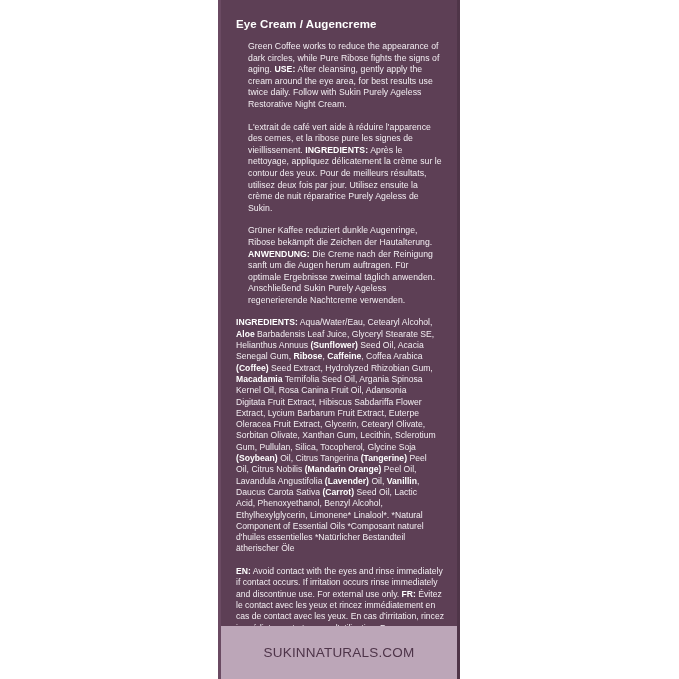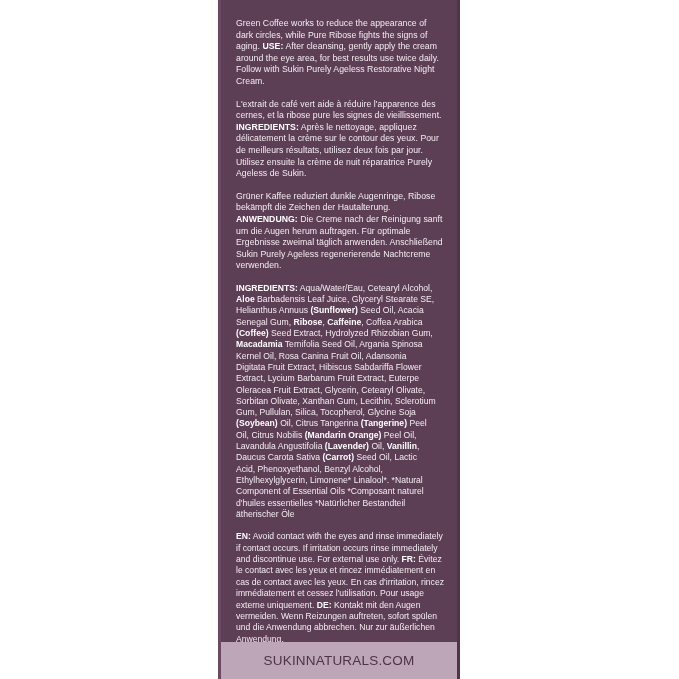--- a/index.html
+++ b/index.html
@@ -36,21 +36,21 @@
     height: 626px;
     padding: 18px 16px 0 18px;
     box-sizing: border-box;
     color: #ffffff;
   }
   .footer-band {
     position: absolute;
     left: 0;
     bottom: 0;
     width: 242px;
-    height: 37px;
+    height: 53px;
     background: #bca6b8;
     display: flex;
     align-items: center;
     justify-content: center;
   }
   .footer-band .url {
     color: #4e3449;
     font-size: 13.5px;
     letter-spacing: 0.2px;
     font-family: "Liberation Sans", sans-serif;
@@ -58,21 +58,21 @@
   .title {
     font-size: 11.5px;
     font-weight: bold;
     color: #ffffff;
     margin: 0 0 11px 0;
     letter-spacing: 0.1px;
   }
   p.body {
     font-size: 8.7px;
     line-height: 11.6px;
-    margin: 0 0 11px 0;
+    margin: 0 0 11px 12px;
     color: #f3eef2;
     text-align: left;
     letter-spacing: 0.05px;
   }
   p.ingredients {
     font-size: 8.6px;
     line-height: 11.3px;
     margin: 0 8px 11px 0;
     color: #f3eef2;
     letter-spacing: 0.02px;
@@ -99,20 +99,21 @@
 </style>
 </head>
 <body>
 
 <div class="page">
 
   <div class="panel">
 
     <div class="panel-inner">
 
+      <div class="title">Eye Cream / Augencreme</div>
 
       <p class="body">Green Coffee works to reduce the appearance of dark circles, while Pure Ribose fights the signs of aging. <b>USE:</b> After cleansing, gently apply the cream around the eye area, for best results use twice daily. Follow with Sukin Purely Ageless Restorative Night Cream.</p>
       <p class="body">L'extrait de café vert aide à réduire l'apparence des cernes, et la ribose pure les signes de vieillissement. <b>INGREDIENTS:</b> Après le nettoyage, appliquez délicatement la crème sur le contour des yeux. Pour de meilleurs résultats, utilisez deux fois par jour. Utilisez ensuite la crème de nuit réparatrice Purely Ageless de Sukin.</p>
       <p class="body">Grüner Kaffee reduziert dunkle Augenringe, Ribose bekämpft die Zeichen der Hautalterung. <b>ANWENDUNG:</b> Die Creme nach der Reinigung sanft um die Augen herum auftragen. Für optimale Ergebnisse zweimal täglich anwenden. Anschließend Sukin Purely Ageless regenerierende Nachtcreme verwenden.</p>
 
       <p class="ingredients"><b>INGREDIENTS:</b> Aqua/Water/Eau, Cetearyl Alcohol, <b>Aloe</b> Barbadensis Leaf Juice, Glyceryl Stearate SE, Helianthus Annuus <b>(Sunflower)</b> Seed Oil, Acacia Senegal Gum, <b>Ribose</b>, <b>Caffeine</b>, Coffea Arabica <b>(Coffee)</b> Seed Extract, Hydrolyzed Rhizobian Gum, <b>Macadamia</b> Ternifolia Seed Oil, Argania Spinosa Kernel Oil, Rosa Canina Fruit Oil, Adansonia Digitata Fruit Extract, Hibiscus Sabdariffa Flower Extract, Lycium Barbarum Fruit Extract, Euterpe Oleracea Fruit Extract, Glycerin, Cetearyl Olivate, Sorbitan Olivate, Xanthan Gum, Lecithin, Sclerotium Gum, Pullulan, Silica, Tocopherol, Glycine Soja <b>(Soybean)</b> Oil, Citrus Tangerina <b>(Tangerine)</b> Peel Oil, Citrus Nobilis <b>(Mandarin Orange)</b> Peel Oil, Lavandula Angustifolia <b>(Lavender)</b> Oil, <b>Vanillin</b>, Daucus Carota Sativa <b>(Carrot)</b> Seed Oil, Lactic Acid, Phenoxyethanol, Benzyl Alcohol, Ethylhexylglycerin, Limonene* Linalool*. *Natural Component of Essential Oils *Composant naturel d'huiles essentielles *Natürlicher Bestandteil ätherischer Öle</p>
 
       <p class="warnings"><b>EN:</b> Avoid contact with the eyes and rinse immediately if contact occurs. If irritation occurs rinse immediately and discontinue use. For external use only. <b>FR:</b> Évitez le contact avec les yeux et rincez immédiatement en cas de contact avec les yeux. En cas d'irritation, rincez immédiatement et cessez l'utilisation. Pour usage externe uniquement. <b>DE:</b> Kontakt mit den Augen vermeiden. Wenn Reizungen auftreten, sofort spülen und die Anwendung abbrechen. Nur zur äußerlichen Anwendung.</p>
 
     </div>

